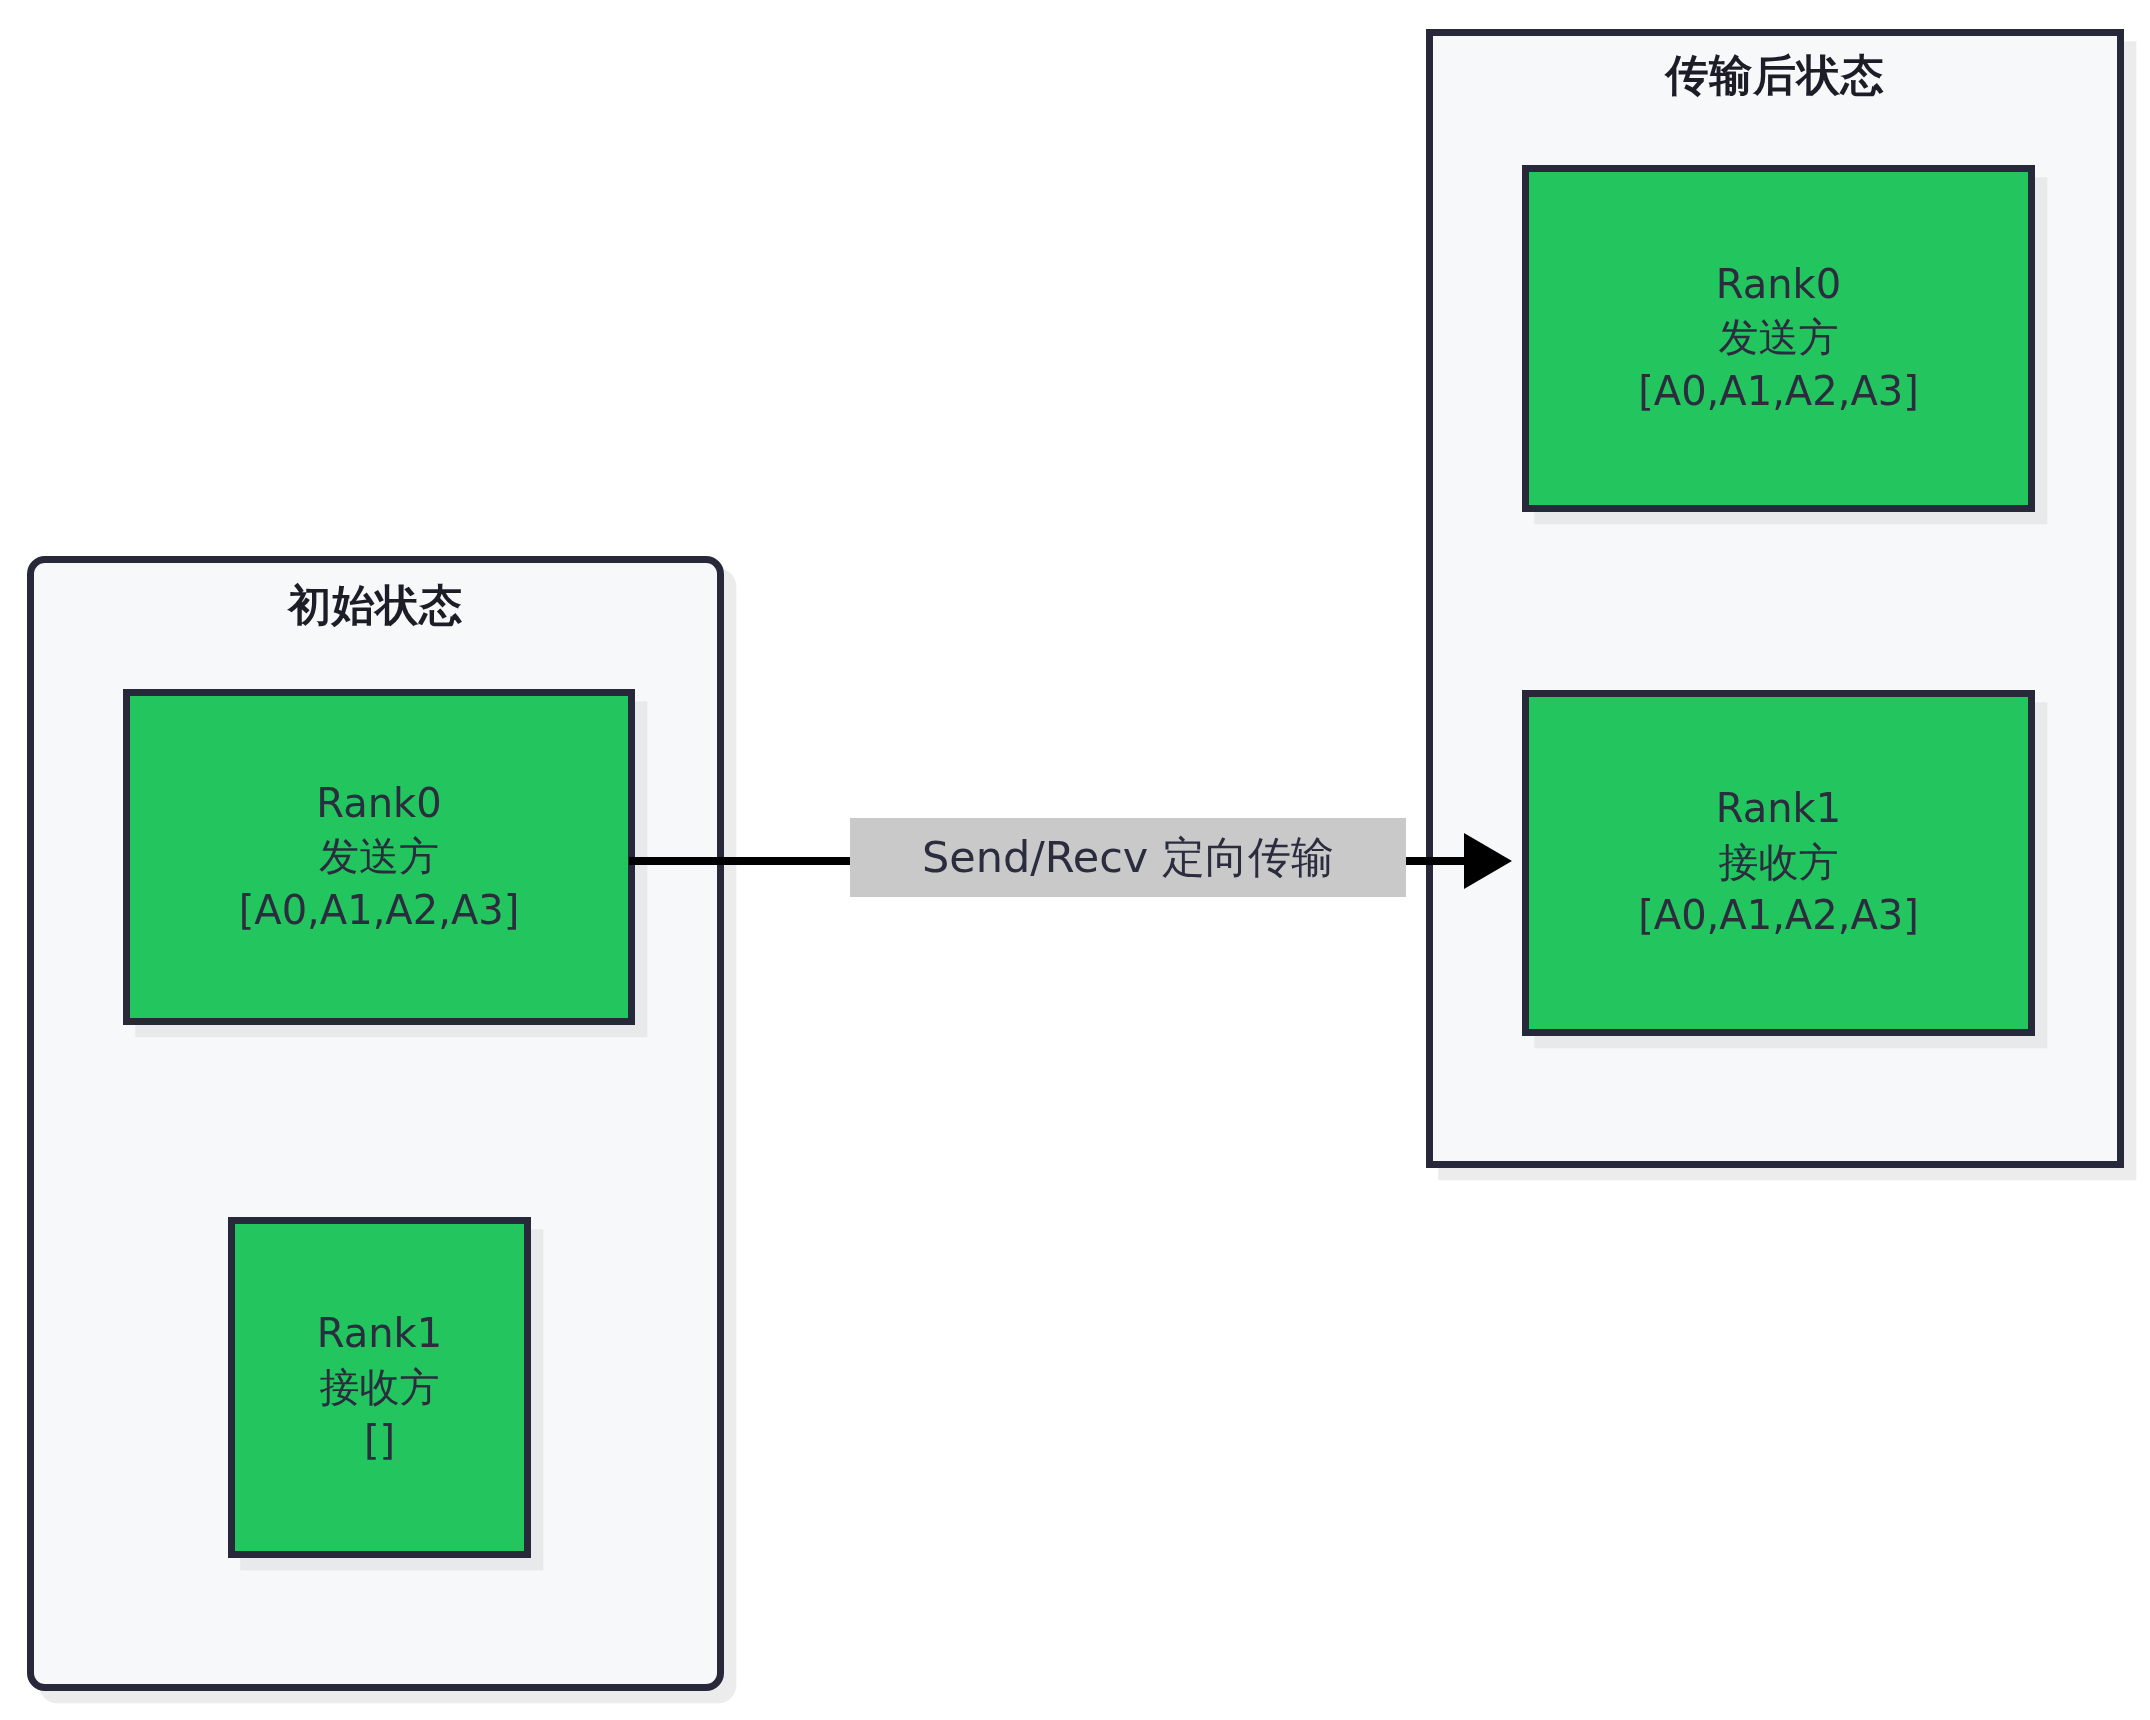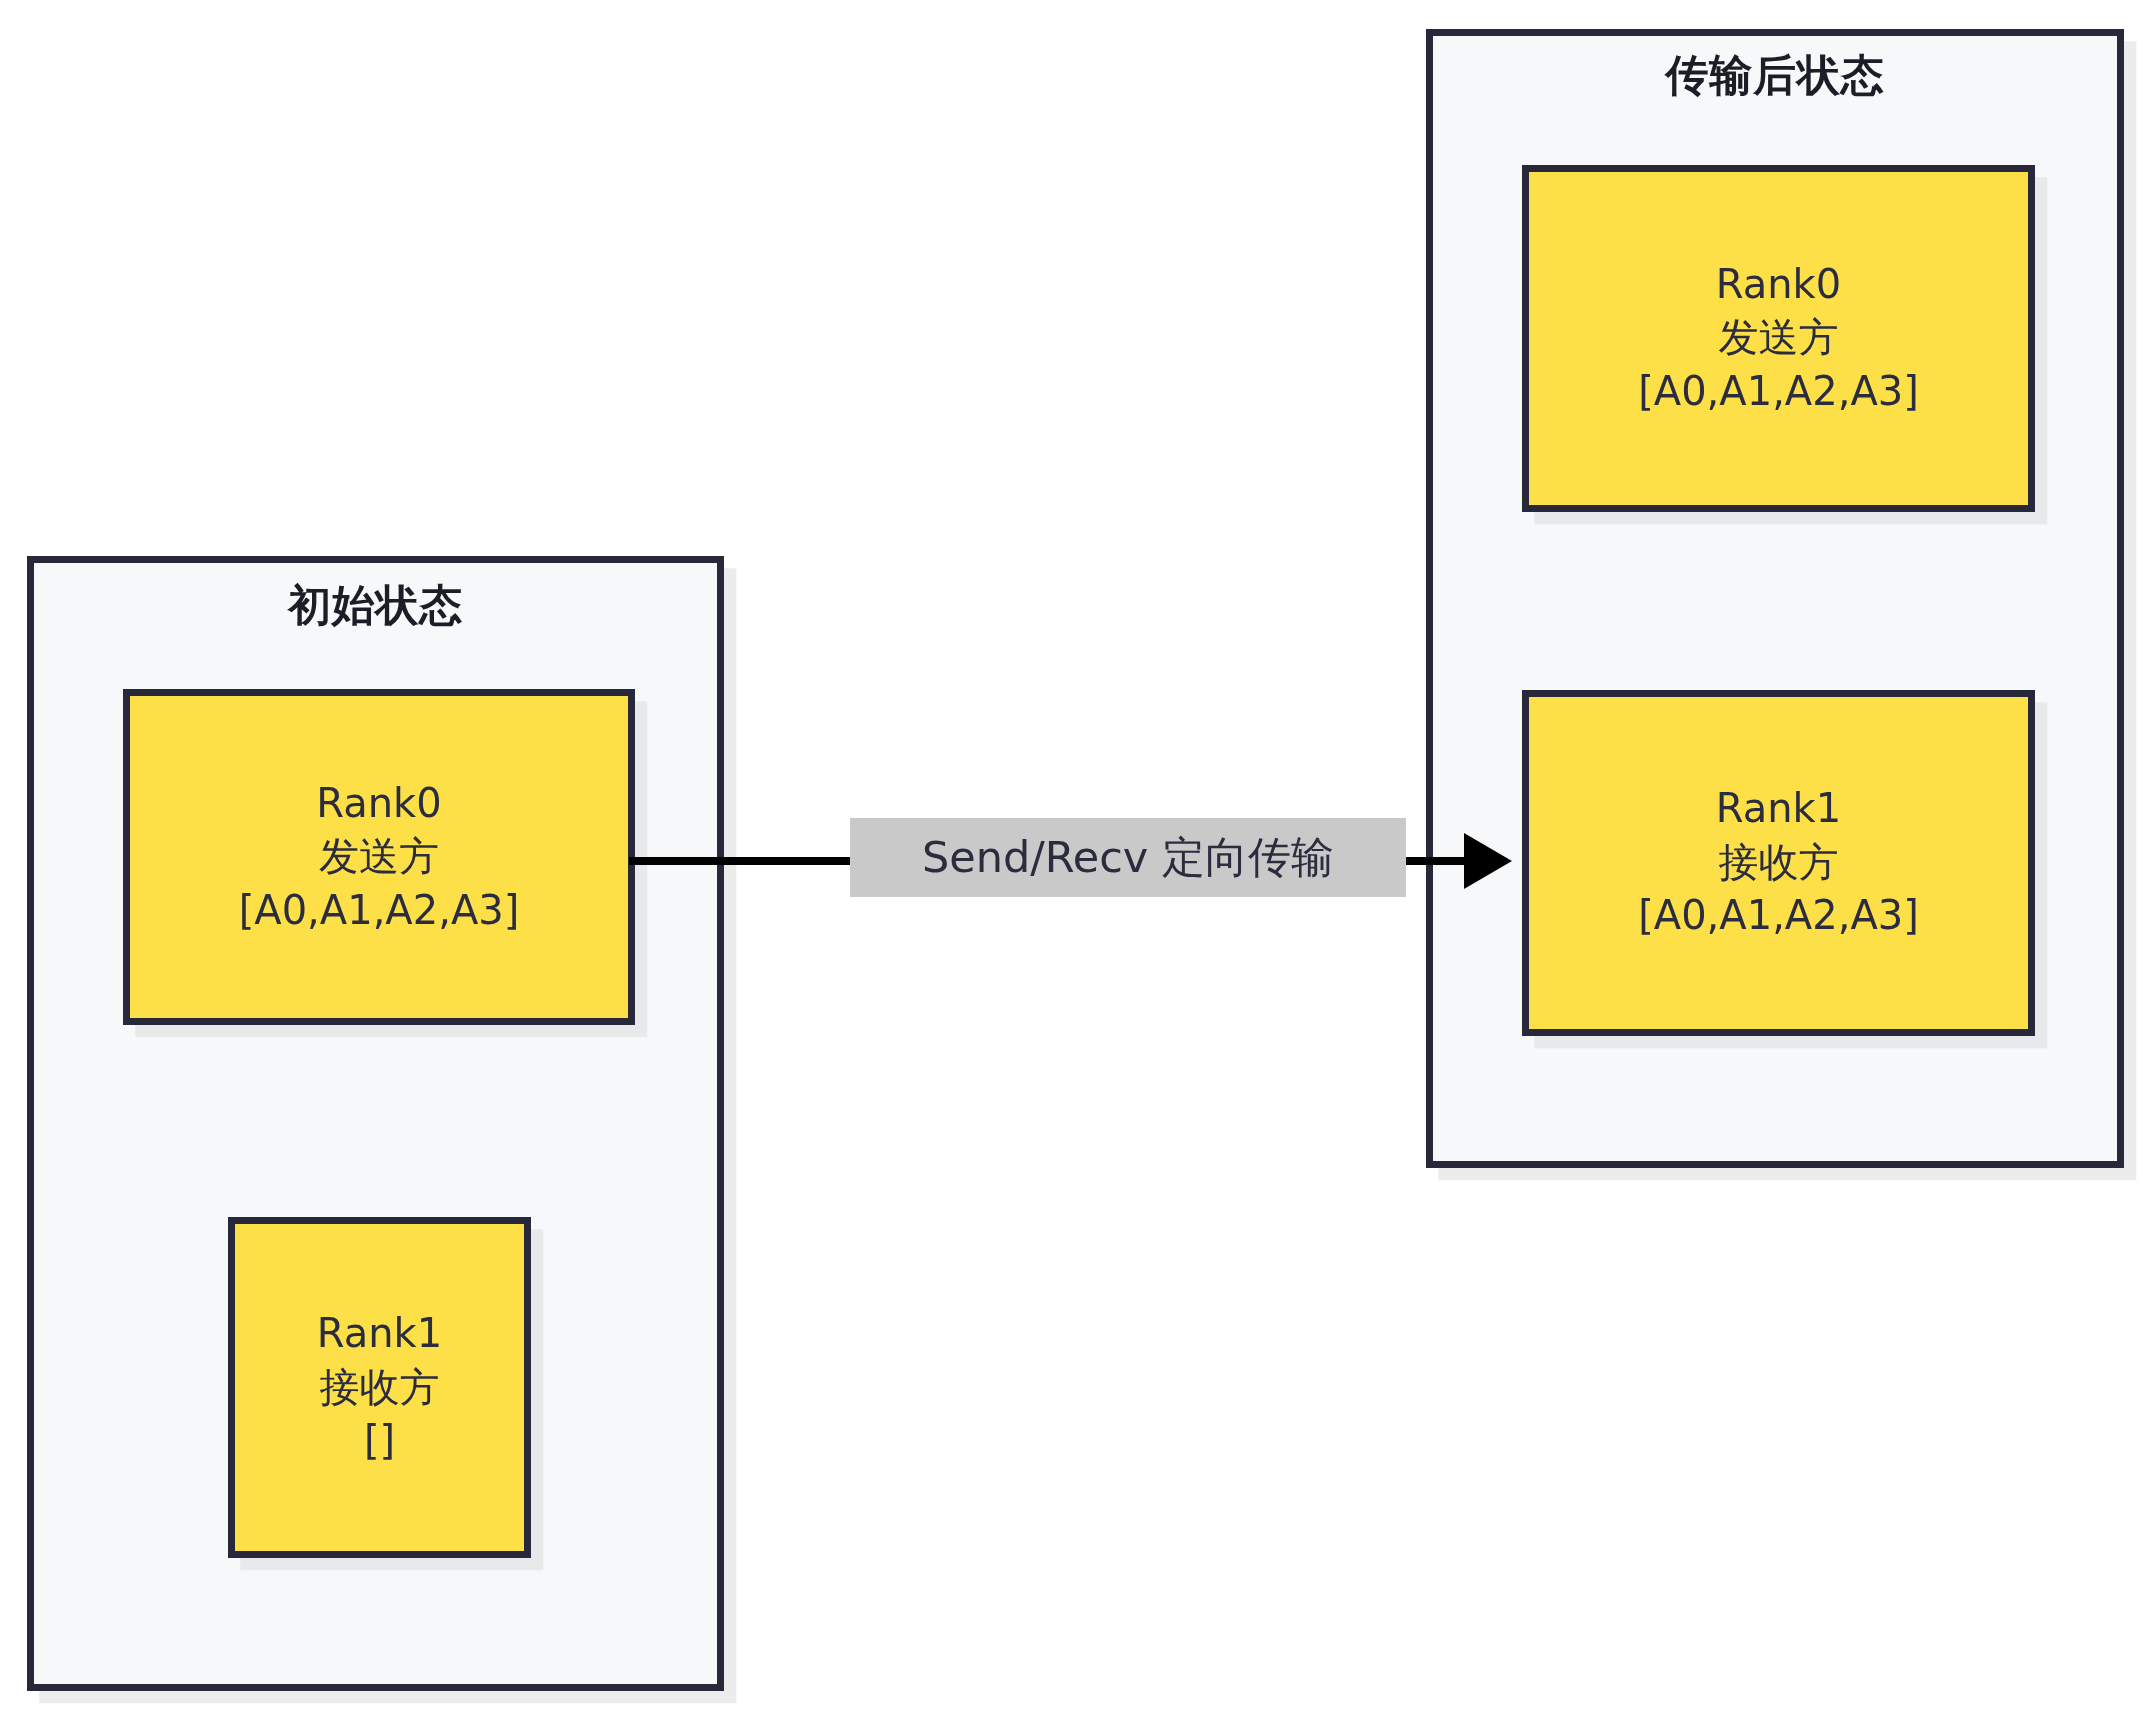--- a/index.html
+++ b/index.html
@@ -39,21 +39,21 @@
     line-height: 1.05;
     font-weight: 700;
     letter-spacing: 0.8px;
     white-space: nowrap;
   }
 
   
   .node {
     position: absolute;
     box-sizing: border-box;
-    background: #fde047;
+    background: #22c55e;
     border: 7px solid #272839;
     box-shadow: 12.3px 12.3px 0 0 #e8e9ea;
     display: flex;
     flex-direction: column;
     align-items: center;
     justify-content: center;
   }
   .node-line {
     color: #2b2c3e;
     font-size: 40px;
@@ -91,21 +91,21 @@
     justify-content: center;
     padding: 0 4.6px;
     box-sizing: border-box;
   }
 </style>
 </head>
 <body>
 
 <div id="diagram">
 
-  <div class="panel" style="left:27px; top:556px; width:697px; height:1135px;">
+  <div class="panel" style="left:27px; top:556px; width:697px; height:1135px;border-radius:18px;">
     <div class="panel-title" style="top:20px;">初始状态</div>
 
     <div class="node" style="left:89px; top:126px; width:512px; height:336px;">
       <div class="node-line mono">Rank0</div>
       <div class="node-line">发送方</div>
       <div class="node-line mono">[A0,A1,A2,A3]</div>
     </div>
 
     <div class="node" style="left:194px; top:654px; width:303px; height:341px;">
       <div class="node-line mono">Rank1</div>

